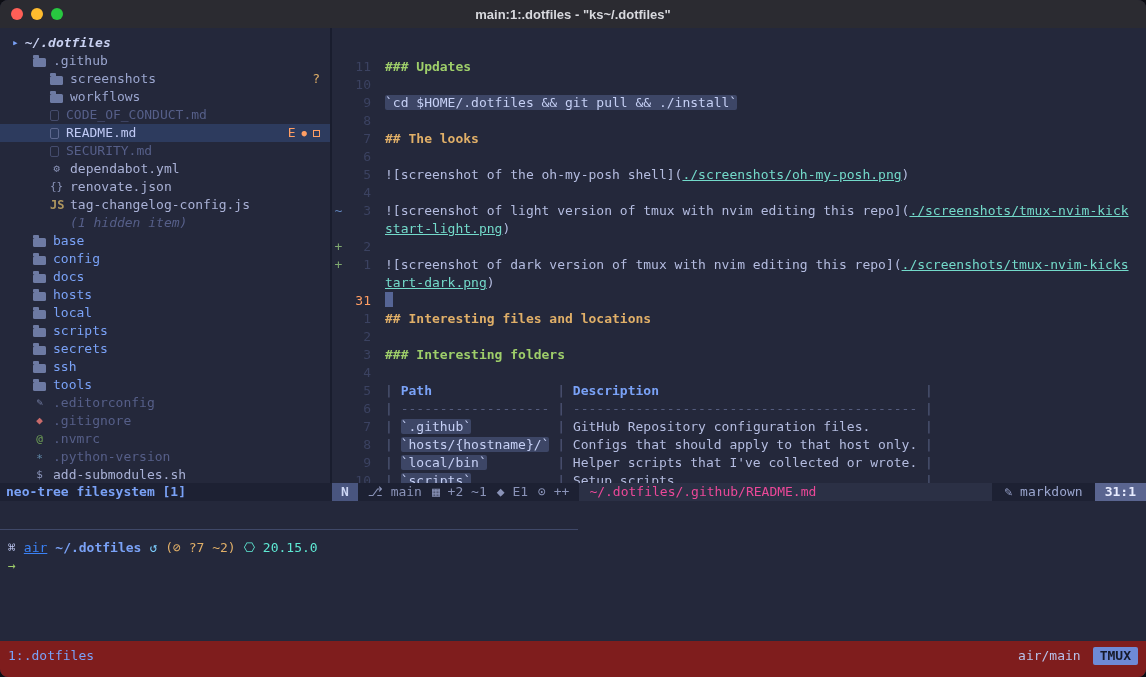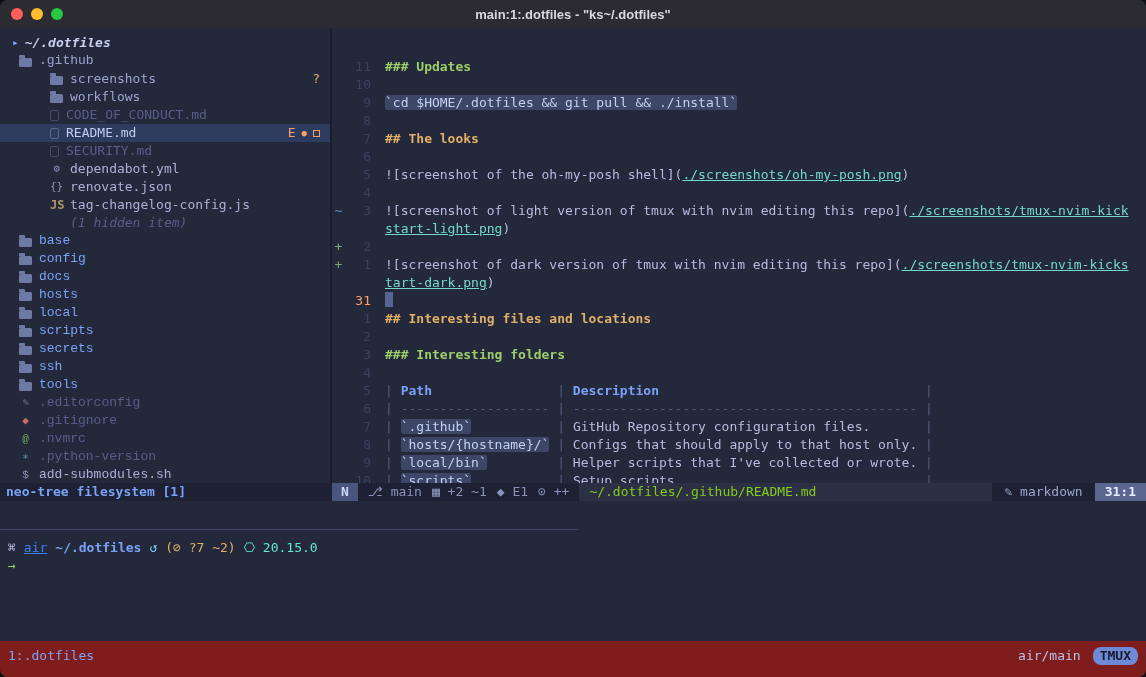--- a/index.html
+++ b/index.html
@@ -10,21 +10,21 @@
             position:relative;font-family:"Liberation Sans",sans-serif;font-size:13px;font-weight:700;color:#d8d9de;}
   .lights{position:absolute;left:11px;top:8px;display:flex;gap:8px;}
   .light{width:12px;height:12px;border-radius:50%;display:inline-block;}
   .l-red{background:#ff5f57;} .l-yellow{background:#febc2e;} .l-green{background:#28c840;}
   
   .term{height:649px;display:flex;flex-direction:column;background:#24283b;}
   .main{display:flex;height:455px;overflow:hidden;}
   
   .sidebar{width:330px;flex:none;padding-top:6px;box-sizing:border-box;overflow:hidden;}
   .srow{height:18px;line-height:18px;display:flex;align-items:center;padding-right:10px;box-sizing:border-box;}
-  .d0{padding-left:12px;} .d1{padding-left:19px;font-family:Liberation Mono, monospace;} .d2{padding-left:50px;}
+  .d0{padding-left:12px;} .d1{padding-left:33px;} .d2{padding-left:50px;}
   .expander{color:#7aa2f7;margin-right:6px;font-size:11px;}
   .root-lbl{color:#c8d0f0;font-weight:700;font-style:italic;}
   .lbl{color:#a9b1d6;} .lbl-dim{color:#565f89;} .lbl-blue{color:#7aa2f7;} .lbl-pale{color:#9aa5ce;}
   .lbl-sel{color:#c0caf5;}
   .italic{font-style:italic;}
   .sel{background:#2d3b5e;}
   .icon{display:inline-block;flex:none;}
   .i-folder{width:13px;height:9px;background:#6d7aa3;border-radius:1.5px;position:relative;margin-right:7px;margin-top:2px;}
   .i-folder::before{content:"";position:absolute;top:-3px;left:0;width:6px;height:3px;background:#6d7aa3;border-radius:1px 1px 0 0;}
   .i-doc{width:9px;height:11px;border:1.5px solid #5d688f;border-radius:2px;margin-right:7px;box-sizing:border-box;}
@@ -54,38 +54,38 @@
   .dim2{color:#545c7e;}
   .thead{color:#7aa2f7;font-weight:700;}
   .desc{color:#b4bce0;}
   .cursor{display:inline-block;width:8px;height:15px;background:#566595;vertical-align:-2px;}
   
   .statusbar{height:18px;line-height:18px;display:flex;background:#1d2133;flex:none;}
   .nt-status{width:332px;flex:none;padding-left:6px;box-sizing:border-box;color:#7aa2f7;font-weight:700;}
   .lualine{flex:1;display:flex;align-items:stretch;overflow:hidden;}
   .mode{background:#49557f;color:#cdd6f4;font-weight:700;padding:0 9px;flex:none;}
   .gitsec{padding:0 10px;color:#8a93b8;display:flex;gap:10px;flex:none;}
-  .path-sec{flex:1;background:#2b3045;color:#84cc16;padding:0 10px;overflow:hidden;}
+  .path-sec{flex:1;background:#2b3045;color:#ec4899;padding:0 10px;overflow:hidden;}
   .ft-sec{padding:0 12px;color:#9aa5ce;flex:none;}
   .pos{background:#5a6590;color:#e8ecff;font-weight:700;padding:0 10px;flex:none;}
   
   .cmdline{height:28px;flex:none;}
   .split{height:2px;flex:none;}
   .split-line{width:578px;height:1px;background:#3f4868;}
   .shell{flex:1;padding:8px 0 0 8px;overflow:hidden;}
   .sline{height:18px;line-height:18px;display:flex;gap:8px;white-space:pre;}
   .p-os{color:#c0caf5;} .p-host{color:#3b82f6;text-decoration:underline;} .p-path{color:#7aa2f7;font-weight:700;}
   .p-vcs{color:#7dcfff;} .p-git{color:#e0af68;} .p-node{color:#5eead4;} .p-char{color:#9ece6a;}
   
   .tmuxbar{height:36px;flex:none;background:#7f1d1d;display:flex;align-items:flex-start;
            padding:6px 8px 0 8px;box-sizing:border-box;}
   .twin{color:#7aa2f7;line-height:18px;}
   .tright{margin-left:auto;display:flex;align-items:flex-end;gap:12px;line-height:18px;}
   .tsession{color:#b8c1ea;}
-  .tbadge{background:#6e8ad6;color:#161a2b;font-weight:700;padding:0 7px;border-radius:8px;}
+  .tbadge{background:#6e8ad6;color:#161a2b;font-weight:700;padding:0 7px;border-radius:2px;}
 </style>
 </head>
 <body>
 
 <div class="window">
 
   <div class="titlebar">
     <div class="lights">
       <span class="light l-red"></span>
       <span class="light l-yellow"></span>

